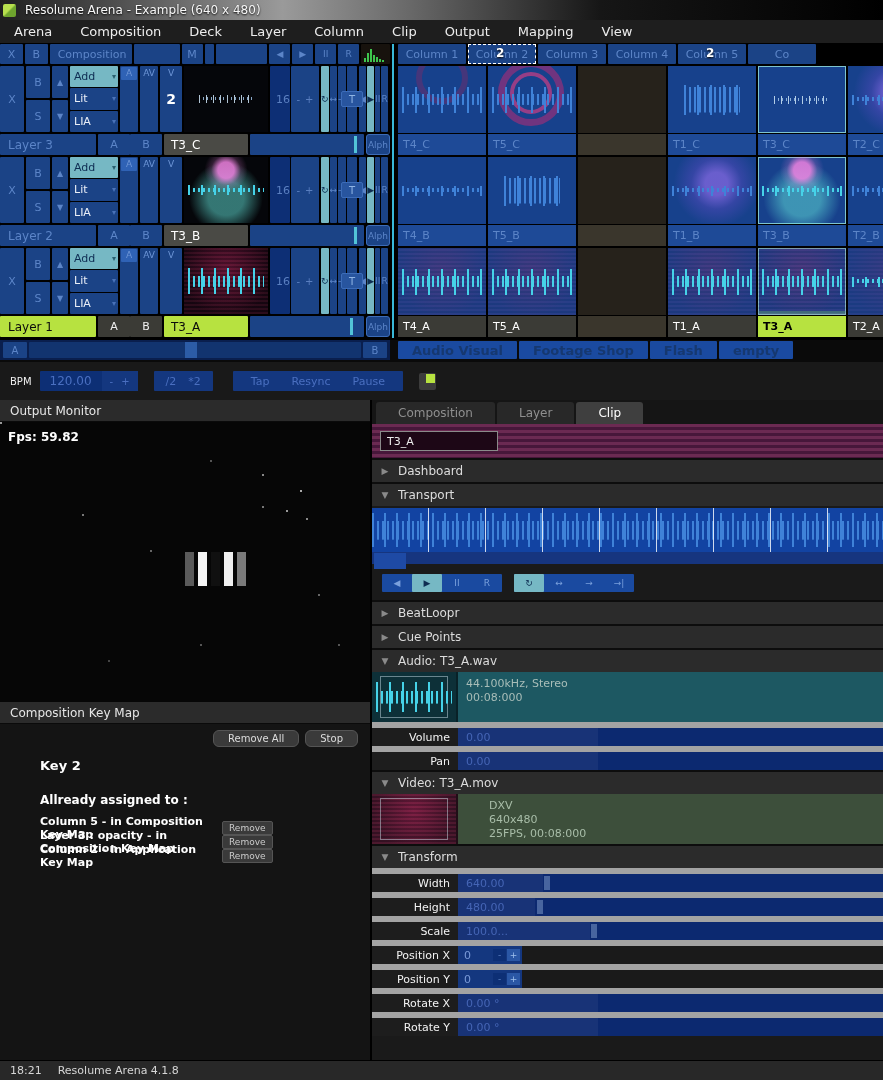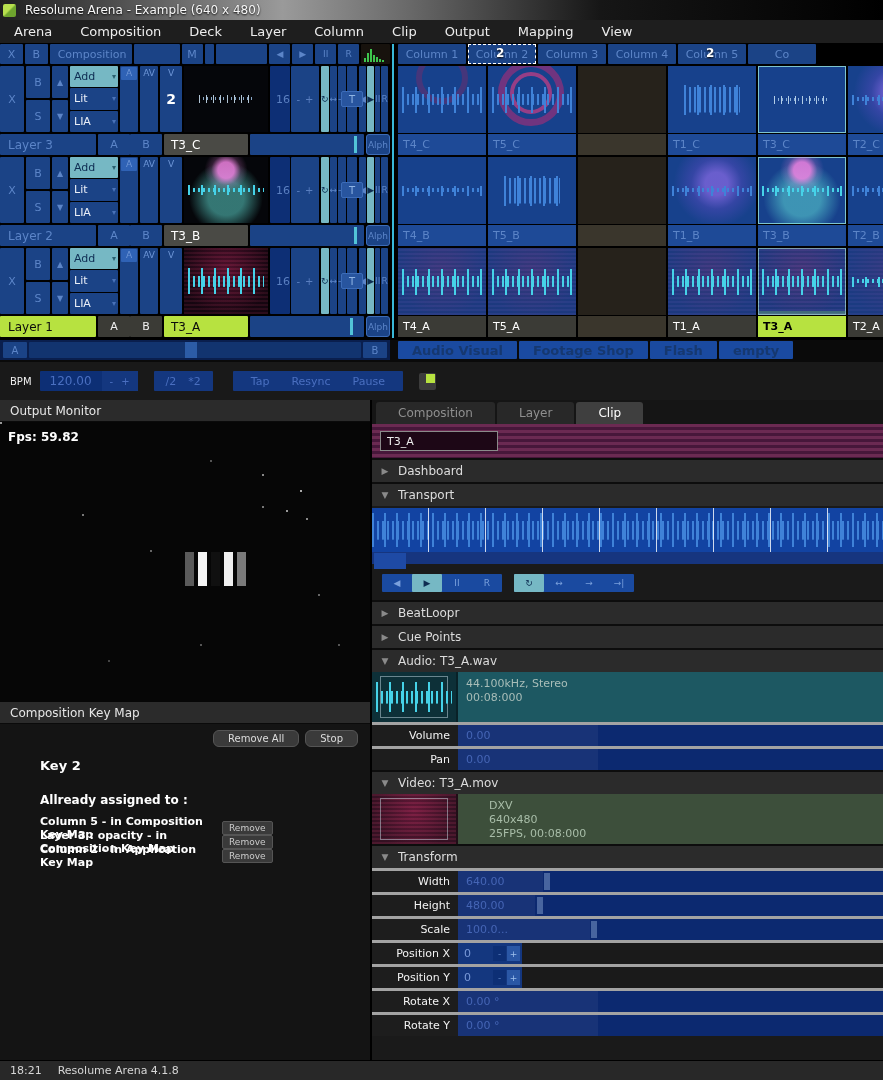--- a/index.html
+++ b/index.html
@@ -172,21 +172,21 @@
   .btngroup .c.teal { background:#76b8c4 !important; border-radius:1px; }
   .mediabody { display:flex; }
   .mediathumb { width:86px; position:relative; overflow:hidden; border-right:2px solid rgba(0,0,0,.3); }
   .audiobody { background:#1d5862; height:50px; }
   .audiobody .mediathumb { background:#0d3038; }
   .videobody { background:#3d4f3b; height:50px; }
   .videobody .mediathumb { background:#2e1522; }
   .mediameta { padding:5px 0 0 8px; font-size:11px; color:#a8bdb8; line-height:14px; }
   .videobody .mediameta { color:#a8bda8;padding-left:31px; }
   .thumbframe { position:absolute; inset:4px 8px; border:1px solid rgba(200,220,230,.5); }
-  .prow { display:flex; height:24px; border-top:3px solid #a3a3a3; }
+  .prow { display:flex; height:24px; border-top:6px solid #a3a3a3; }
   .plabel { width:86px; background:#1d1d1d; color:#f2f2f2; font-size:11px; display:flex; align-items:center; justify-content:flex-end; padding-right:8px; }
   .pslider { flex:1; background:#0c2970; position:relative; display:flex; align-items:center; }
   .pslider .val { margin-left:8px; font-size:11px; color:#4565b5; position:relative; z-index:2; }
   .pslider .fill { position:absolute; left:0; top:0; bottom:0; background:rgba(255,255,255,.05); }
   .pslider .handle { position:absolute; top:2px; bottom:2px; width:6px; background:#48659f; }
   .pshort { width:64px; background:#14377f; position:relative; display:flex; align-items:center; margin-right:auto; }
   .pshort .val { margin-left:6px; font-size:11px; color:#7a9ad8; }
   .pshort .mpmini { position:absolute; right:2px; top:3px; bottom:3px; display:flex; gap:1px; }
   .pshort .mpmini span { width:13px; display:flex; align-items:center; justify-content:center; font-size:9px; color:#5a7fc0; background:#0d2f75; }
   .pshort .mpmini span.plus { background:#2a57a5; color:#9ec0ee; }

